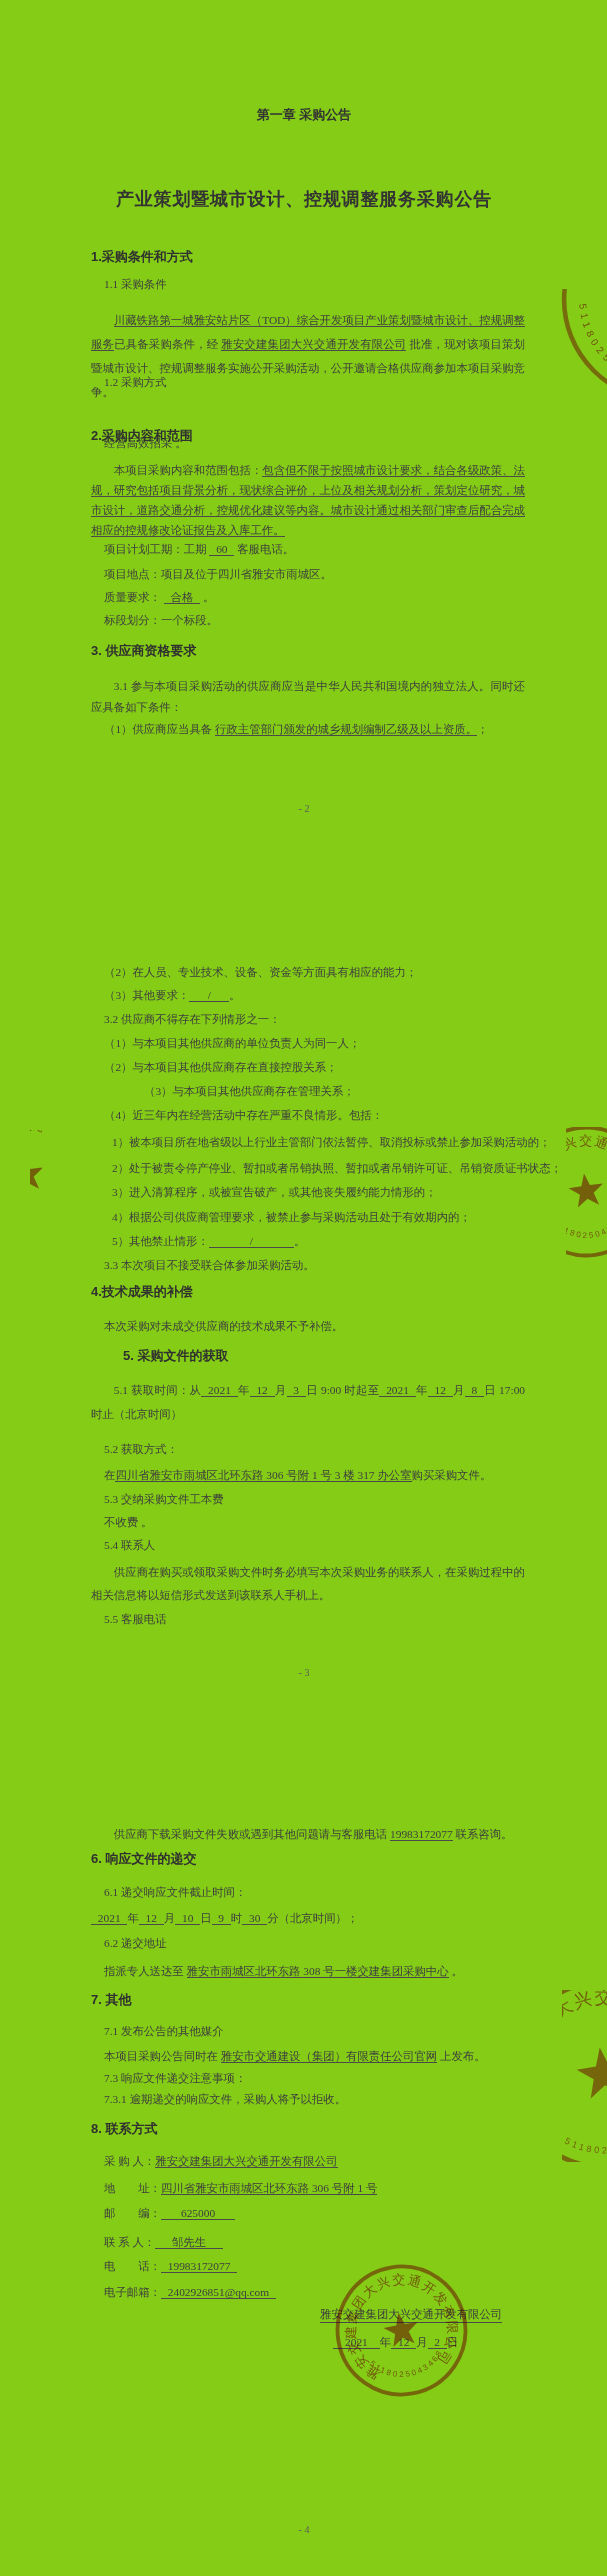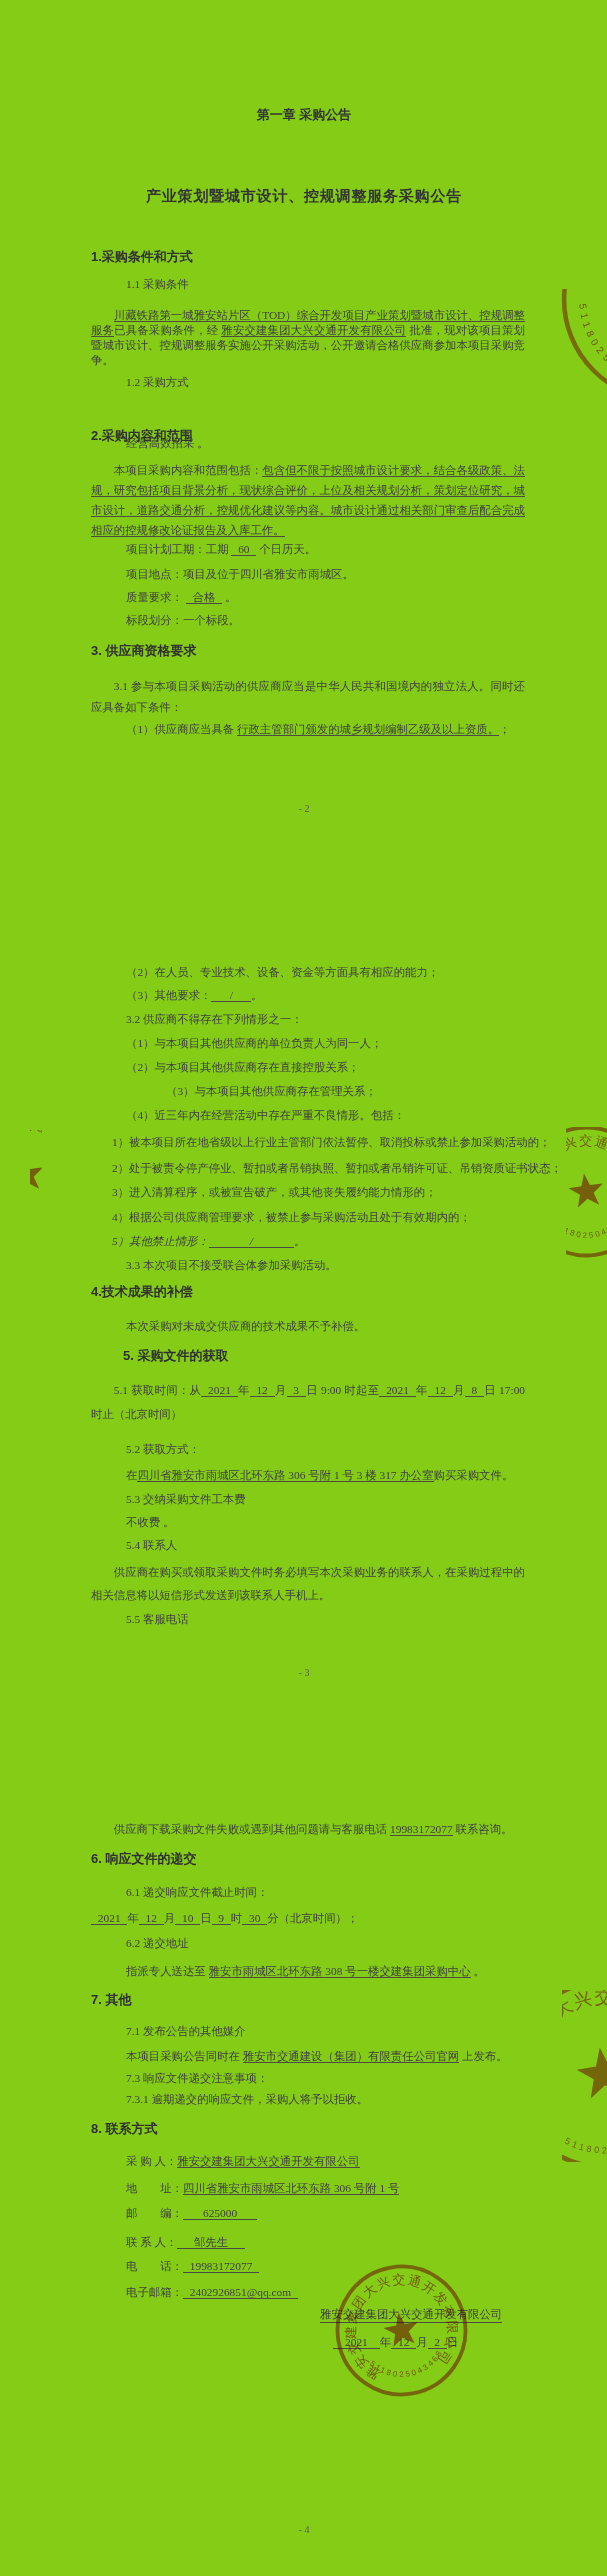--- a/index.html
+++ b/index.html
@@ -5,50 +5,50 @@
   html,body{margin:0;padding:0;}
   body{
     width:608px;height:2576px;background:#fcfcfb;overflow:hidden;position:relative;
     font-family:"Liberation Serif","DejaVu Serif",serif;color:#3e3e3e;
   }
   .page{position:relative;width:608px;overflow:hidden;background:#84cc16;}
   #pageA{height:838px}
   #pageB{height:861px}
   #pageC{height:877px}
   .ln{position:absolute;left:91px;font-size:11.4px;line-height:16.7px;white-space:nowrap;color:#3e3e3e;z-index:2}
-  .ind{left:126px}
-  .para{position:absolute;left:91px;width:434px;font-size:11.4px;line-height:15px;
+  .ind{left:104px}
+  .para{position:absolute;left:91px;width:434px;font-size:11.4px;line-height:24px;
         text-indent:2em;text-align:justify;white-space:normal;z-index:2}
   .h1c{position:absolute;left:0;width:608px;text-align:center;font-weight:bold;
        font-family:"Liberation Sans","DejaVu Sans",sans-serif;color:#333;z-index:2}
   .h2{position:absolute;left:91px;font-size:13px;font-weight:bold;white-space:nowrap;
       font-family:"Liberation Sans","DejaVu Sans",sans-serif;color:#303030;z-index:2}
   .u{border-bottom:0.8px solid #4a4a4a;}
   .blank{border-bottom:0.8px solid #4a4a4a;padding:0 6.8px;}
   .pg{position:absolute;left:0;width:608px;text-align:center;font-size:10px;color:#5a5a5a;z-index:2}
   .stampwrap{position:absolute;overflow:hidden;z-index:5;mix-blend-mode:multiply;opacity:.92;pointer-events:none;}
   .stampwrap svg{position:absolute;}
   .sigline{position:absolute;font-size:11.4px;white-space:nowrap;z-index:2}
 </style>
 </head>
 <body>
 
 <div class="page" id="pageA">
   <div class="h1c" style="top:106px;font-size:13px;">第一章 采购公告</div>
-  <div class="h1c" style="top:187px;font-size:15px;letter-spacing:0.8px;">产业策划暨城市设计、控规调整服务采购公告</div>
+  <div class="h1c" style="top:187px;font-size:18px;letter-spacing:0.8px;">产业策划暨城市设计、控规调整服务采购公告</div>
 
   <div class="h2" style="top:248px;">1.采购条件和方式</div>
   <div class="ln ind" style="top:276px;">1.1 采购条件</div>
   <div class="para" style="top:308px;"><span class="u">川藏铁路第一城雅安站片区（TOD）综合开发项目产业策划暨城市设计、控规调整服务</span><span>已具备采购条件，经 </span><span class="u">雅安交建集团大兴交通开发有限公司</span><span> 批准，现对该项目策划暨城市设计、控规调整服务实施公开采购活动，公开邀请合格供应商参加本项目采购竞争。</span></div>
   <div class="ln ind" style="top:374px;">1.2 采购方式</div>
   <div class="ln ind" style="top:399px;margin-top:36px;">经营高效招采 。</div>
 
   <div class="h2" style="top:427px;">2.采购内容和范围</div>
   <div class="para" style="top:460px;line-height:20px;"><span>本项目采购内容和范围包括：</span><span class="u">包含但不限于按照城市设计要求，结合各级政策、法规，研究包括项目背景分析，现状综合评价，上位及相关规划分析，策划定位研究，城市设计，道路交通分析，控规优化建议等内容。城市设计通过相关部门审查后配合完成相应的控规修改论证报告及入库工作。</span></div>
-  <div class="ln ind" style="top:541px;"><span>项目计划工期：工期 </span><span class="blank">60</span><span> 个日历天。</span></div>
+  <div class="ln ind" style="top:541px;"><span>项目计划工期：工期 </span><span class="blank">60</span><span> 客服电话。</span></div>
   <div class="ln ind" style="top:566px;">项目地点：项目及位于四川省雅安市雨城区。</div>
   <div class="ln ind" style="top:589px;"><span>质量要求： </span><span class="blank">合格</span><span> 。</span></div>
   <div class="ln ind" style="top:612px;">标段划分：一个标段。</div>
 
   <div class="h2" style="top:642px;">3. 供应商资格要求</div>
   <div class="para" style="top:676px;line-height:21px;">3.1 参与本项目采购活动的供应商应当是中华人民共和国境内的独立法人。同时还应具备如下条件：</div>
   <div class="ln ind" style="top:721px;"><span>（1）供应商应当具备 </span><span class="u">行政主管部门颁发的城乡规划编制乙级及以上资质。</span><span>；</span></div>
 
   <div class="pg" style="top:803px;">- 2</div>
 
@@ -68,21 +68,21 @@
   <div class="ln ind" style="top:149px;"><span>（3）其他要求：</span><span class="blank">　/　</span><span>。</span></div>
   <div class="ln ind" style="top:173px;">3.2 供应商不得存在下列情形之一：</div>
   <div class="ln ind" style="top:197px;">（1）与本项目其他供应商的单位负责人为同一人；</div>
   <div class="ln ind" style="top:221px;">（2）与本项目其他供应商存在直接控股关系；</div>
   <div class="ln ind" style="top:245px;margin-left:40px;">（3）与本项目其他供应商存在管理关系；</div>
   <div class="ln ind" style="top:269px;">（4）近三年内在经营活动中存在严重不良情形。包括：</div>
   <div class="ln" style="top:296px;left:112px;">1）被本项目所在地省级以上行业主管部门依法暂停、取消投标或禁止参加采购活动的；</div>
   <div class="ln" style="top:322px;left:112px;">2）处于被责令停产停业、暂扣或者吊销执照、暂扣或者吊销许可证、吊销资质证书状态；</div>
   <div class="ln" style="top:346px;left:112px;">3）进入清算程序，或被宣告破产，或其他丧失履约能力情形的；</div>
   <div class="ln" style="top:371px;left:112px;">4）根据公司供应商管理要求，被禁止参与采购活动且处于有效期内的；</div>
-  <div class="ln" style="top:395px;left:112px;font-style:italic;"><span>5）其他禁止情形：</span><span class="blank">　　　/　　　</span><span>。</span></div>
+  <div class="ln" style="top:395px;left:112px;"><span>5）其他禁止情形：</span><span class="blank">　　　/　　　</span><span>。</span></div>
   <div class="ln ind" style="top:419px;">3.3 本次项目不接受联合体参加采购活动。</div>
 
   <div class="h2" style="top:445px;">4.技术成果的补偿</div>
   <div class="ln ind" style="top:480px;">本次采购对未成交供应商的技术成果不予补偿。</div>
 
   <div class="h2" style="top:509px;margin-left:32px;">5. 采购文件的获取</div>
   <div class="para" style="top:541px;line-height:23.5px;"><span>5.1 获取时间：从</span><span class="blank">2021</span><span>年</span><span class="blank">12</span><span>月</span><span class="blank">3</span><span>日 9:00 时起至</span><span class="blank">2021</span><span>年</span><span class="blank">12</span><span>月</span><span class="blank">8</span><span>日 17:00 时止（北京时间）</span></div>
   <div class="ln ind" style="top:603px;">5.2 获取方式：</div>
   <div class="ln ind" style="top:629px;"><span>在</span><span class="u">四川省雅安市雨城区北环东路 306 号附 1 号 3 楼 317 办公室</span><span>购买采购文件。</span></div>
   <div class="ln ind" style="top:653px;">5.3 交纳采购文件工本费</div>

